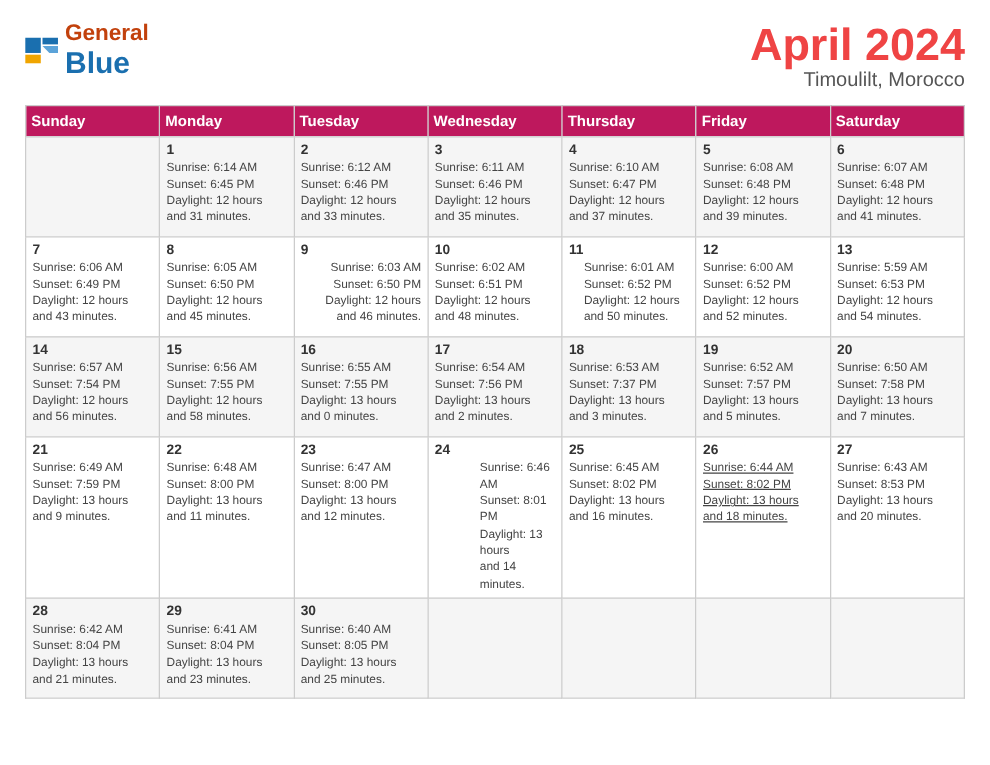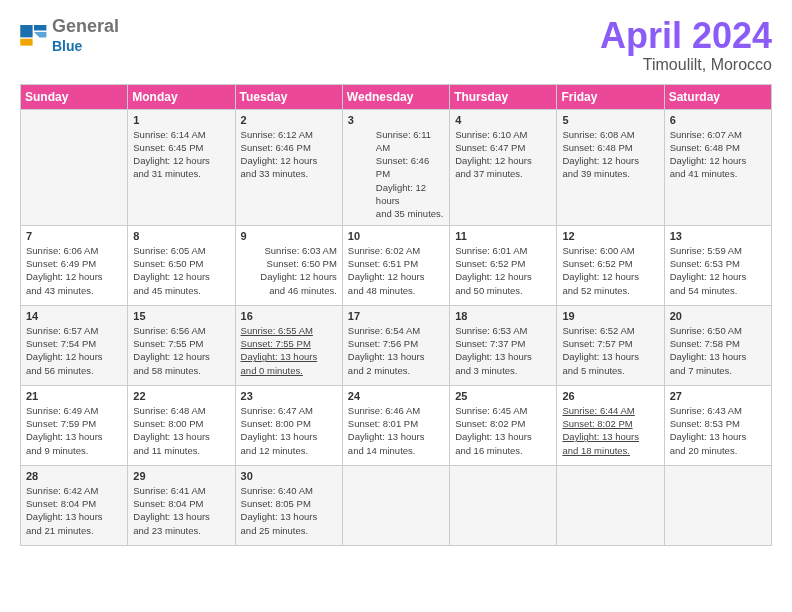--- a/index.html
+++ b/index.html
@@ -20,52 +20,52 @@
       margin-bottom: 10px;
     }
     .logo {
       display: flex;
       align-items: center;
       gap: 4px;
     }
     .logo-text-general {
       font-size: 18px;
       font-weight: bold;
-      color: #737373;
+      color: #c2410c;
     }
     .logo-text-blue {
-      font-size: 14px;
+      font-size: 24px;
       font-weight: bold;
       color: #1a6faf;
     }
     .logo-icon {
       width: 28px;
       height: 22px;
     }
     .title-block {
       text-align: right;
     }
     .month-title {
       font-size: 36px;
       font-weight: bold;
-      color: #8b5cf6;
+      color: #ef4444;
       line-height: 1.1;
       text-align: right;
     }
     .location {
       font-size: 16px;
       color: #555;
     }
     table {
       width: 100%;
       border-collapse: collapse;
       table-layout: fixed;
     }
     thead tr th {
-      background-color: #ec4899;
+      background-color: #be185d;
       color: #fff;
       font-size: 12px;
       font-weight: bold;
       padding: 5px 4px;
       text-align: left;
       border: 1px solid #ccc;
     }
     tbody tr td {
       border: 1px solid #ccc;
       vertical-align: top;
@@ -139,21 +139,21 @@
           </td>
           <td>
             <span class="day-number">2</span>
             <div class="day-info" style="white-space: pre-line;">Sunrise: 6:12 AM
 Sunset: 6:46 PM
 Daylight: 12 hours
 and 33 minutes.</div>
           </td>
           <td>
             <span class="day-number">3</span>
-            <div class="day-info" style="white-space: pre-line; margin-left: 28px;">Sunrise: 6:11 AM
+            <div class="day-info" style="white-space: pre-line;">Sunrise: 6:11 AM
 Sunset: 6:46 PM
 Daylight: 12 hours
 and 35 minutes.</div>
           </td>
           <td>
             <span class="day-number">4</span>
             <div class="day-info" style="white-space: pre-line;">Sunrise: 6:10 AM
 Sunset: 6:47 PM
 Daylight: 12 hours
 and 37 minutes.</div>
@@ -197,21 +197,21 @@
           </td>
           <td>
             <span class="day-number">10</span>
             <div class="day-info" style="white-space: pre-line;">Sunrise: 6:02 AM
 Sunset: 6:51 PM
 Daylight: 12 hours
 and 48 minutes.</div>
           </td>
           <td>
             <span class="day-number">11</span>
-            <div class="day-info" style="white-space: pre-line;">Sunrise: 6:01 AM
+            <div class="day-info" style="white-space: pre-line; margin-left: 12px;">Sunrise: 6:01 AM
 Sunset: 6:52 PM
 Daylight: 12 hours
 and 50 minutes.</div>
           </td>
           <td>
             <span class="day-number">12</span>
             <div class="day-info" style="white-space: pre-line;">Sunrise: 6:00 AM
 Sunset: 6:52 PM
 Daylight: 12 hours
 and 52 minutes.</div>
@@ -234,21 +234,21 @@
           </td>
           <td>
             <span class="day-number">15</span>
             <div class="day-info" style="white-space: pre-line;">Sunrise: 6:56 AM
 Sunset: 7:55 PM
 Daylight: 12 hours
 and 58 minutes.</div>
           </td>
           <td>
             <span class="day-number">16</span>
-            <div class="day-info" style="white-space: pre-line; text-decoration: underline;">Sunrise: 6:55 AM
+            <div class="day-info" style="white-space: pre-line;">Sunrise: 6:55 AM
 Sunset: 7:55 PM
 Daylight: 13 hours
 and 0 minutes.</div>
           </td>
           <td>
             <span class="day-number">17</span>
             <div class="day-info" style="white-space: pre-line;">Sunrise: 6:54 AM
 Sunset: 7:56 PM
 Daylight: 13 hours
 and 2 minutes.</div>
@@ -292,21 +292,21 @@
           </td>
           <td>
             <span class="day-number">23</span>
             <div class="day-info" style="white-space: pre-line;">Sunrise: 6:47 AM
 Sunset: 8:00 PM
 Daylight: 13 hours
 and 12 minutes.</div>
           </td>
           <td>
             <span class="day-number">24</span>
-            <div class="day-info" style="white-space: pre-line;">Sunrise: 6:46 AM
+            <div class="day-info" style="white-space: pre-line; margin-left: 36px;">Sunrise: 6:46 AM
 Sunset: 8:01 PM
 Daylight: 13 hours
 and 14 minutes.</div>
           </td>
           <td>
             <span class="day-number">25</span>
             <div class="day-info" style="white-space: pre-line;">Sunrise: 6:45 AM
 Sunset: 8:02 PM
 Daylight: 13 hours
 and 16 minutes.</div>

